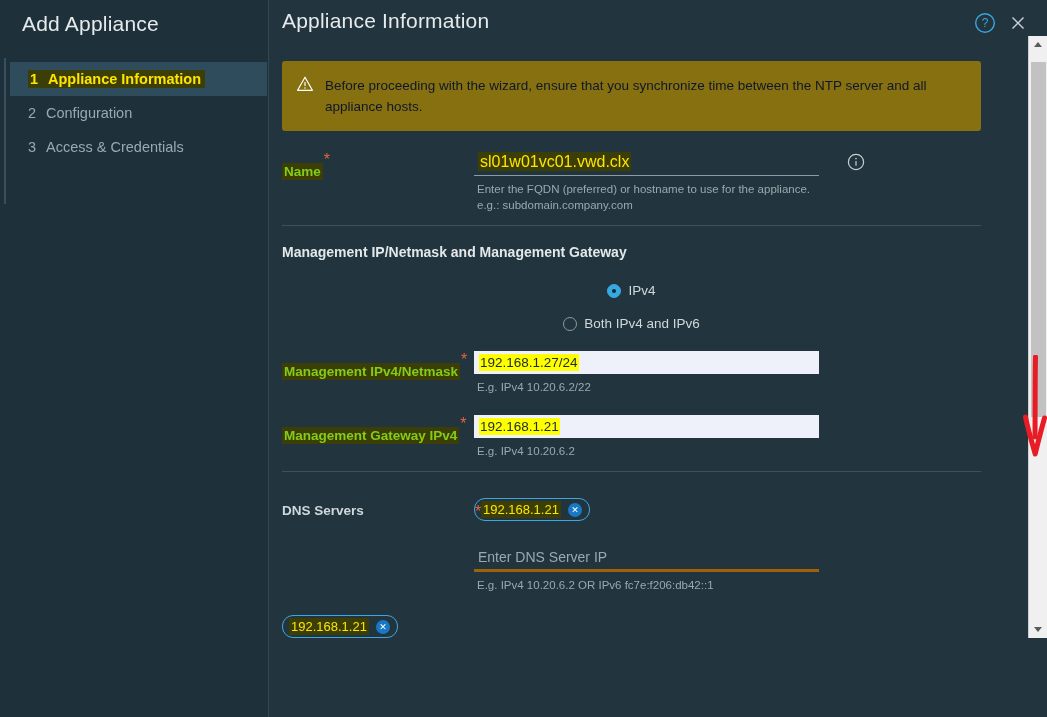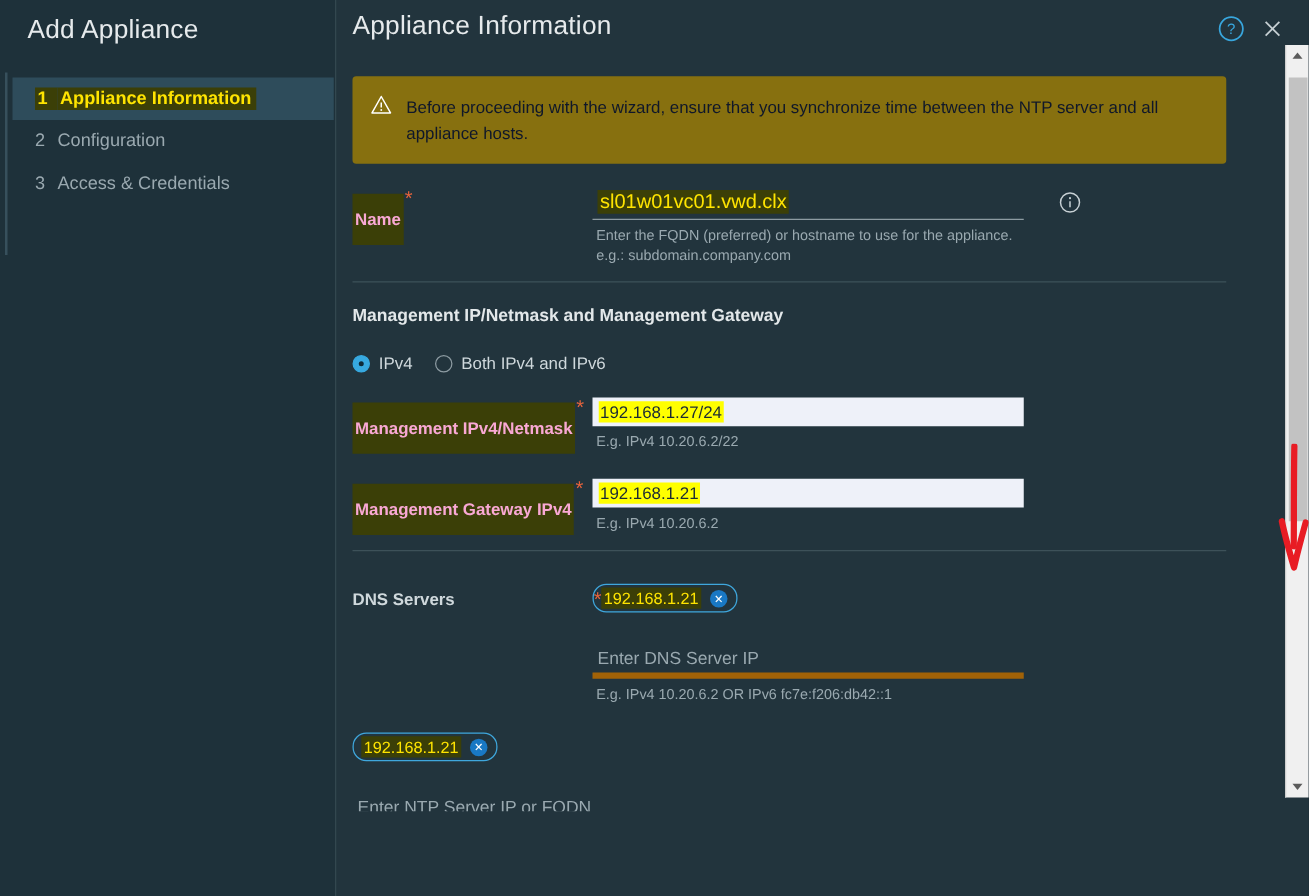--- a/index.html
+++ b/index.html
@@ -150,40 +150,40 @@
   .row-label {
     width: 192px;
     min-width: 192px;
     font-size: 13.5px;
     color: #cfd8dc;
     padding-top: 5px;
     font-weight: bold;
   }
   .row-label.hl {
     background: #3b3f07;
-    color: #f9a8d4;
+    color: #84cc16;
     width: auto;
     min-width: 0;
-    padding: 13px 2px;
-    margin-top: 4px;
+    padding: 1px 2px;
+    margin-top: 12px;
     margin-bottom: auto;
   }
   .label-wrap {
     width: 192px;
     min-width: 192px;
     display: flex;
     align-items: flex-start;
   }
   .req { color: #e8643c; padding-left: 1px; }
   .field { flex: 1; }
 
   .input-underline {
     width: 345px;
     border: none;
-    border-bottom: 5px solid #a16207;
+    border-bottom: 3px solid #a16207;
     background: transparent;
     color: #e9ecef;
     font-size: 14px;
     font-family: "Liberation Sans", sans-serif;
     padding: 2px 1px 4px 4px;
     outline: none;
     box-sizing: border-box;
   }
   .input-underline::placeholder { color: #9aa9b0; }
 
@@ -230,21 +230,21 @@
     color: #e3e8ea;
     padding-top: 18px;
   }
   .divider {
     height: 1px;
     background: #3d5159;
     margin-top: 12px;
   }
 
   
-  .radio-group { display: flex; align-items: center; gap: 18px; padding-top: 3px; }
+  .radio-group { display: flex; align-items: center; gap: 18px; padding-top: 3px; flex-direction: column; }
   .radio-item { display: flex; align-items: center; gap: 7px; cursor: pointer; font-size: 13.5px; color: #cfd8dc; }
   .radio-dot {
     width: 14px; height: 14px; border-radius: 50%;
     border: 1px solid #8d9ba2; box-sizing: border-box;
     display: inline-block; position: relative;
   }
   .radio-dot.on {
     background: #37a9e0; border-color: #37a9e0;
   }
   .radio-dot.on::after {

